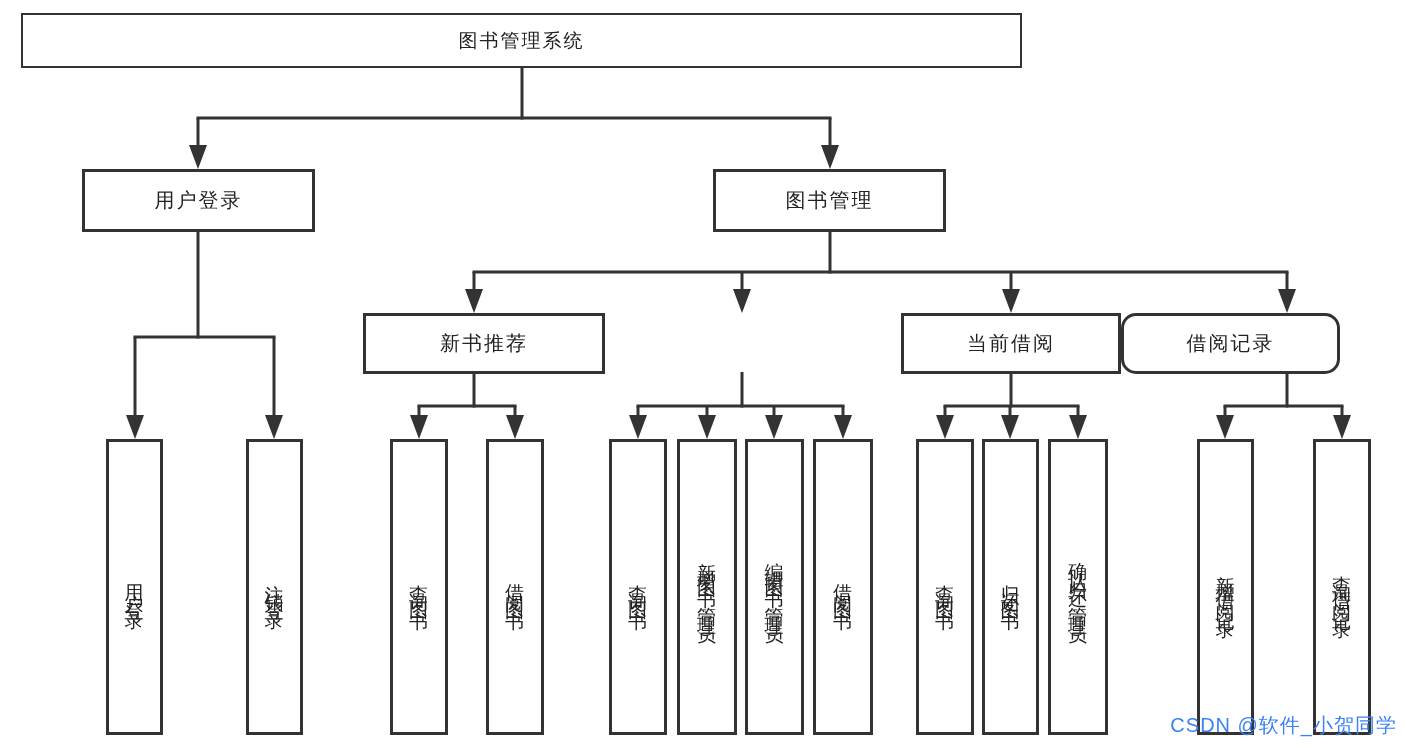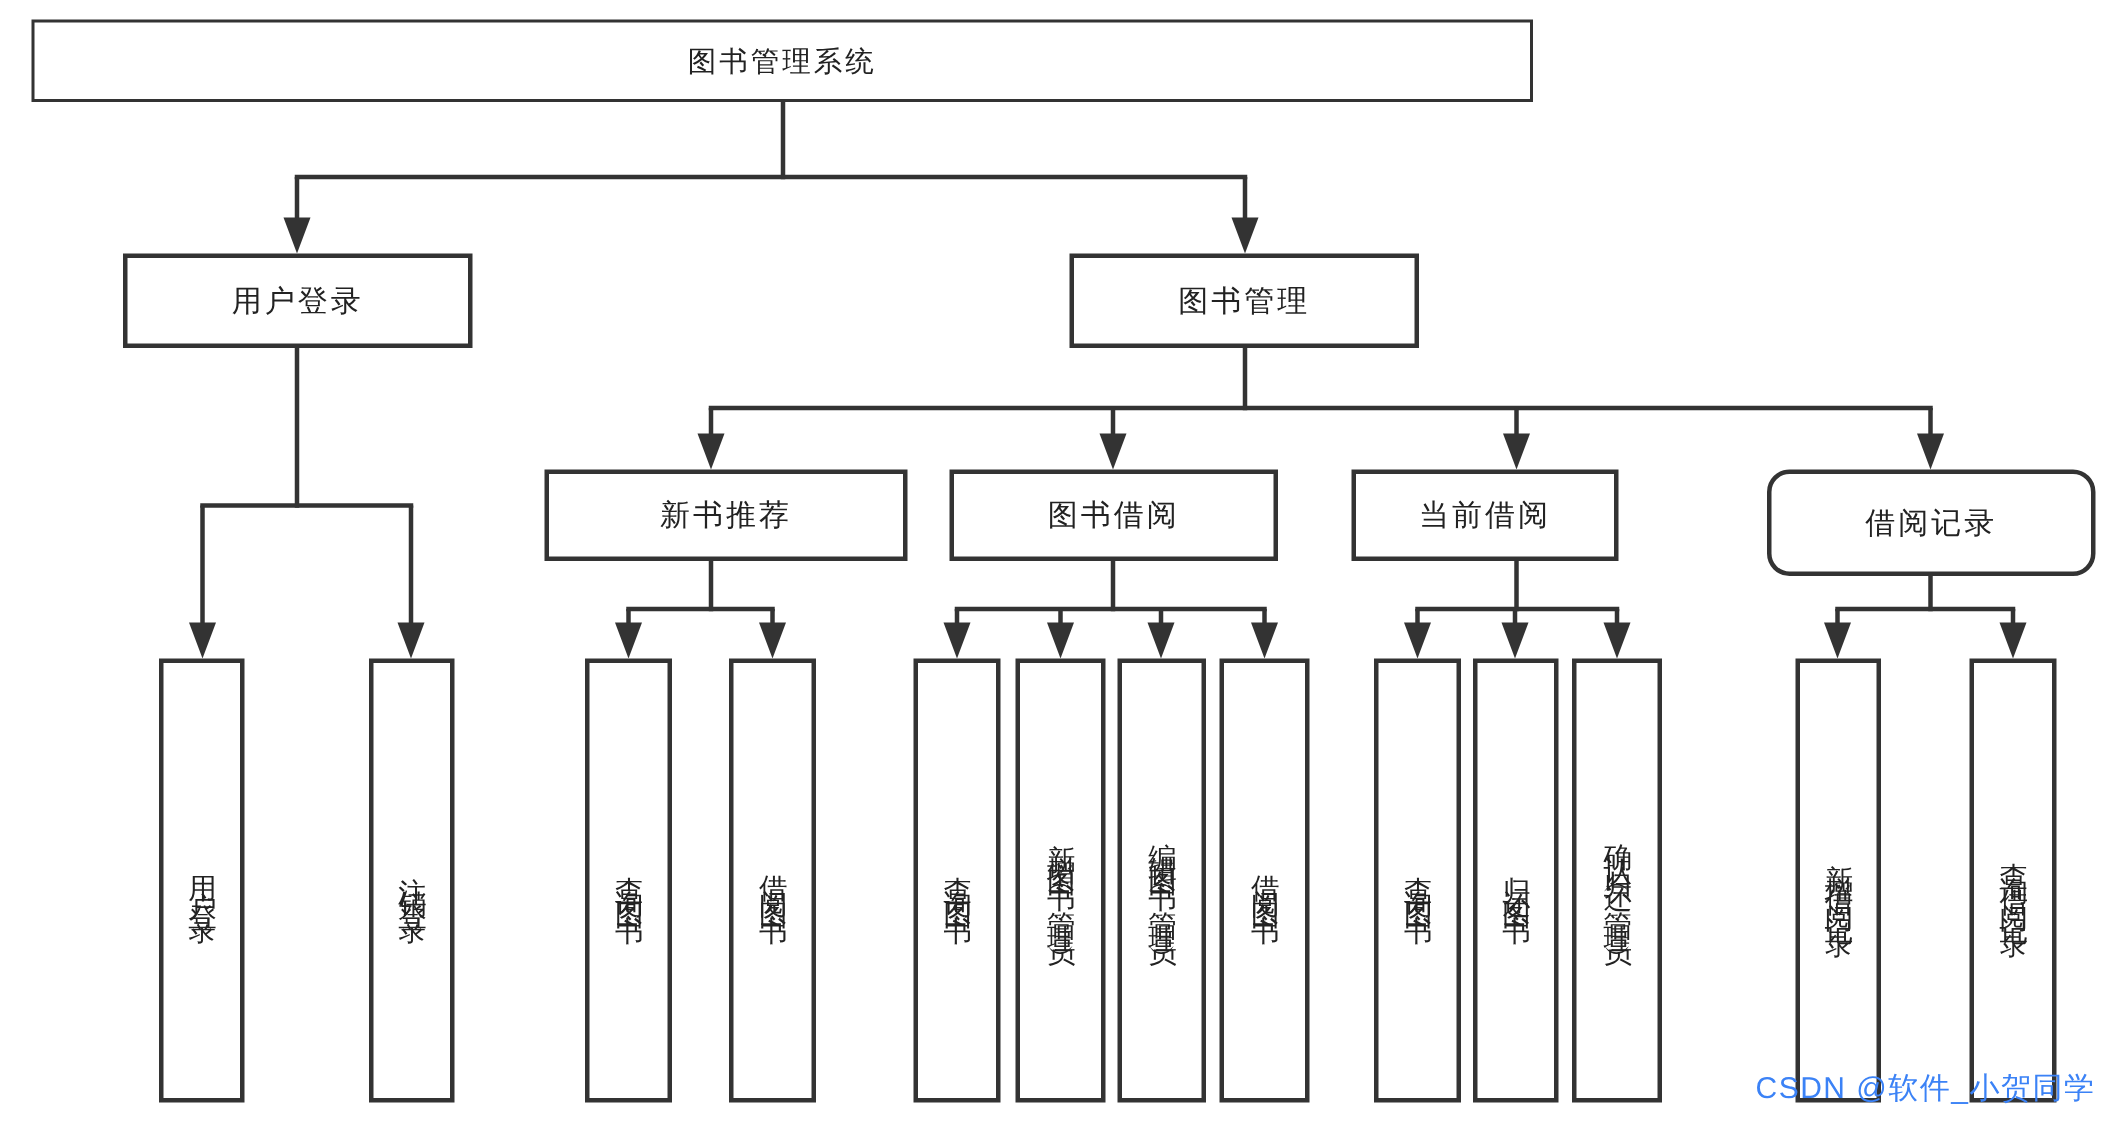--- a/index.html
+++ b/index.html
@@ -130,27 +130,24 @@
   <div class="box" style="left:82px; top:169px; width:233px; height:63px;">
     <span class="h-text">用户登录</span>
   </div>
   <div class="box" style="left:713px; top:169px; width:233px; height:63px;justify-content:center;">
     <span class="h-text">图书管理</span>
   </div>
 
   <div class="box" style="left:363px; top:313px; width:242px; height:61px;">
     <span class="h-text">新书推荐</span>
   </div>
-  <div class="box" style="left:633px; top:313px; width:219px; height:61px;">
-    <span class="h-text">图书借阅</span>
-  </div>
-  <div class="box" style="left:901px; top:313px; width:178px; height:61px;align-items:center;">
+  <div class="box" style="left:901px; top:313px; width:220px; height:61px;align-items:center;">
     <span class="h-text">当前借阅</span>
   </div>
-  <div class="box" style="left:1178px; top:313px; width:219px; height:71px;border-radius:15px;">
+  <div class="box" style="left:1121px; top:313px; width:219px; height:61px;border-radius:15px;">
     <span class="h-text">借阅记录</span>
   </div>
 
   <div class="box" style="left:106px; top:439px; width:57px; height:296px;">
     <span class="v-text">用户登录</span>
   </div>
   <div class="box" style="left:246px; top:439px; width:57px; height:296px;">
     <span class="v-text">注销登录</span>
   </div>
 

